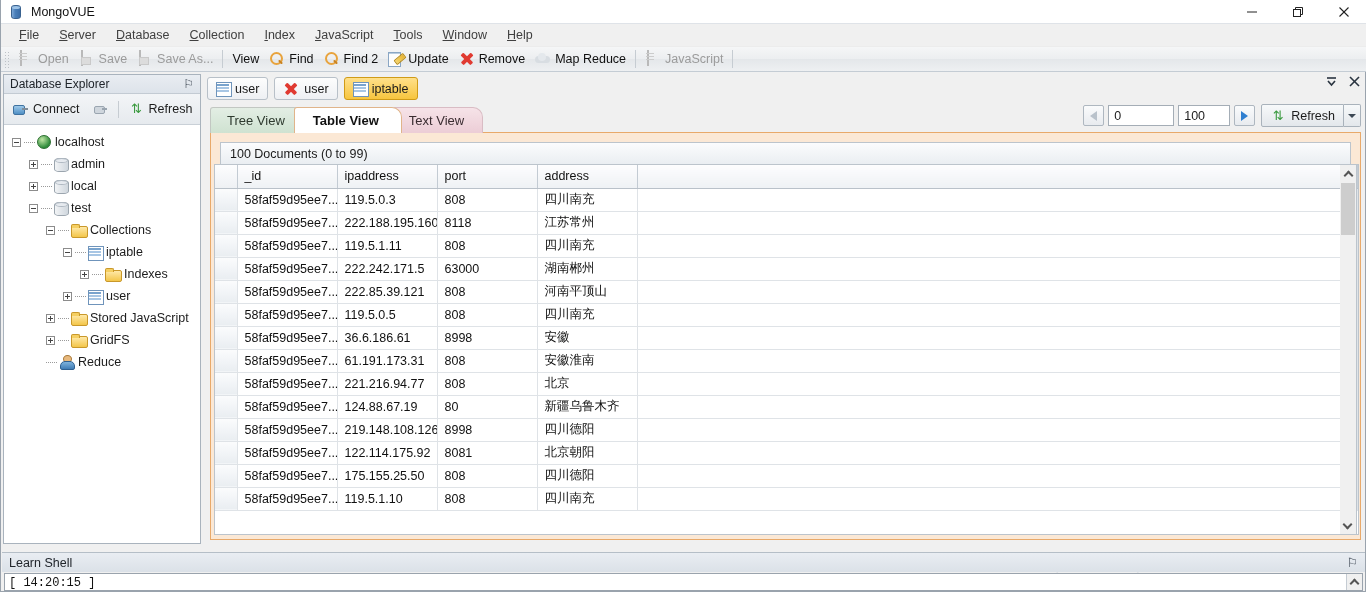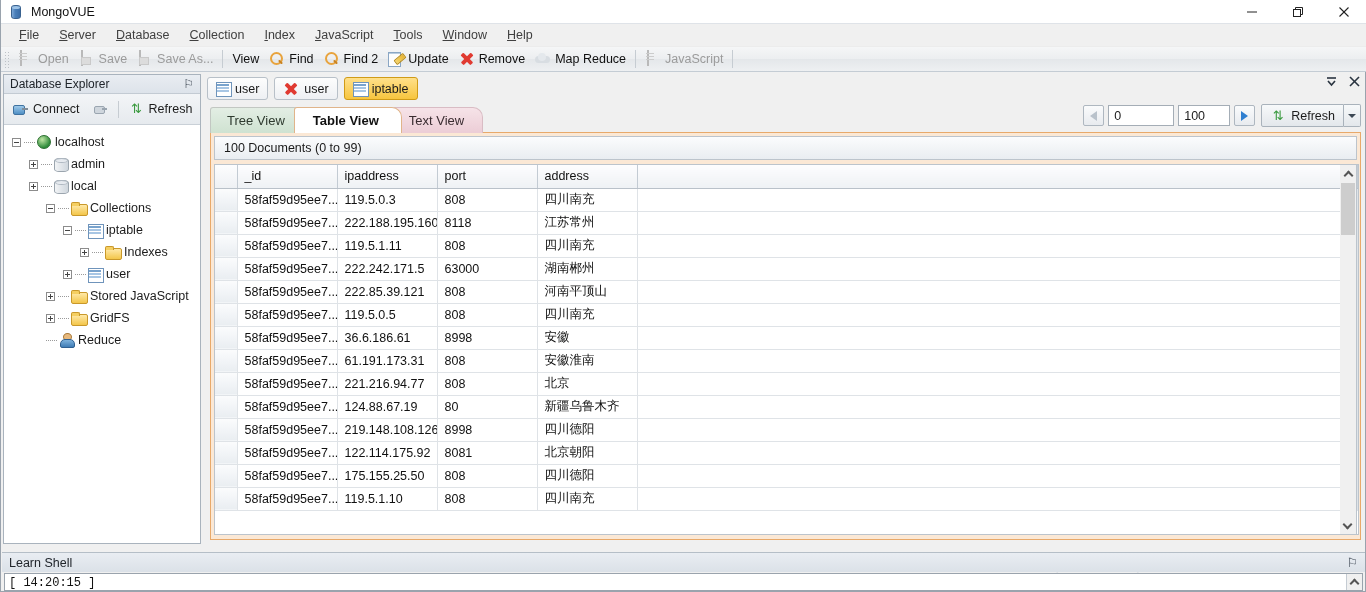--- a/index.html
+++ b/index.html
@@ -262,21 +262,21 @@
     border-radius:3px 10px 0 0;
   }
   .vtab.tree { background: linear-gradient(to bottom,#e3eee4,#cfe2d1); color:#2e3a2f; z-index:1; }
   .vtab.table{ background:#ffffff; color:#111; font-weight:bold; z-index:3;
                border-color:#e0b48a; padding:0 22px 0 18px; }
   .vtab.text { background: linear-gradient(to bottom,#f6e3e8,#eccdd6); color:#3a2c31; z-index:2;
                border-color:#d9bcc4; }
 
   .grid-shell {
     position:absolute; left:5px; top:58px; width:1151px; height:408px;
-    background:#fbe8d5; border:1px solid #e8a96a; padding:3px;
+    background:#fbe8d5; border:1px solid #e8a96a; padding:9px;
   }
   .grid-head {
     height:24px; background: linear-gradient(to bottom,#fbfcfd,#e9edf1);
     border:1px solid #bcc4cc;
     display:flex; align-items:center; padding-left:9px;
     font-size:12.5px; color:#1a1a1a;
   }
   .grid-body {
     position:absolute; left:3px; top:31px; width:1145px; height:371px;
     background:#fff; border:1px solid #bcc4cc; overflow:hidden;
@@ -479,20 +479,27 @@
           <span class="dots"></span>
           <span class="ic-db"></span>
           <span class="lbl">admin</span>
         </div>
         <div class="tnode">
           <span class="spacer" style="width:25px;flex:0 0 25px"></span>
           <span class="expander plus"></span>
           <span class="dots"></span>
           <span class="ic-db"></span>
           <span class="lbl">local</span>
+        </div>
+        <div class="tnode">
+          <span class="spacer" style="width:25px;flex:0 0 25px"></span>
+          <span class="expander "></span>
+          <span class="dots"></span>
+          <span class="ic-db"></span>
+          <span class="lbl">test</span>
         </div>
         <div class="tnode">
           <span class="spacer" style="width:42px;flex:0 0 42px"></span>
           <span class="expander "></span>
           <span class="dots"></span>
           <span class="ic-folder"></span>
           <span class="lbl">Collections</span>
         </div>
         <div class="tnode">
           <span class="spacer" style="width:59px;flex:0 0 59px"></span>

